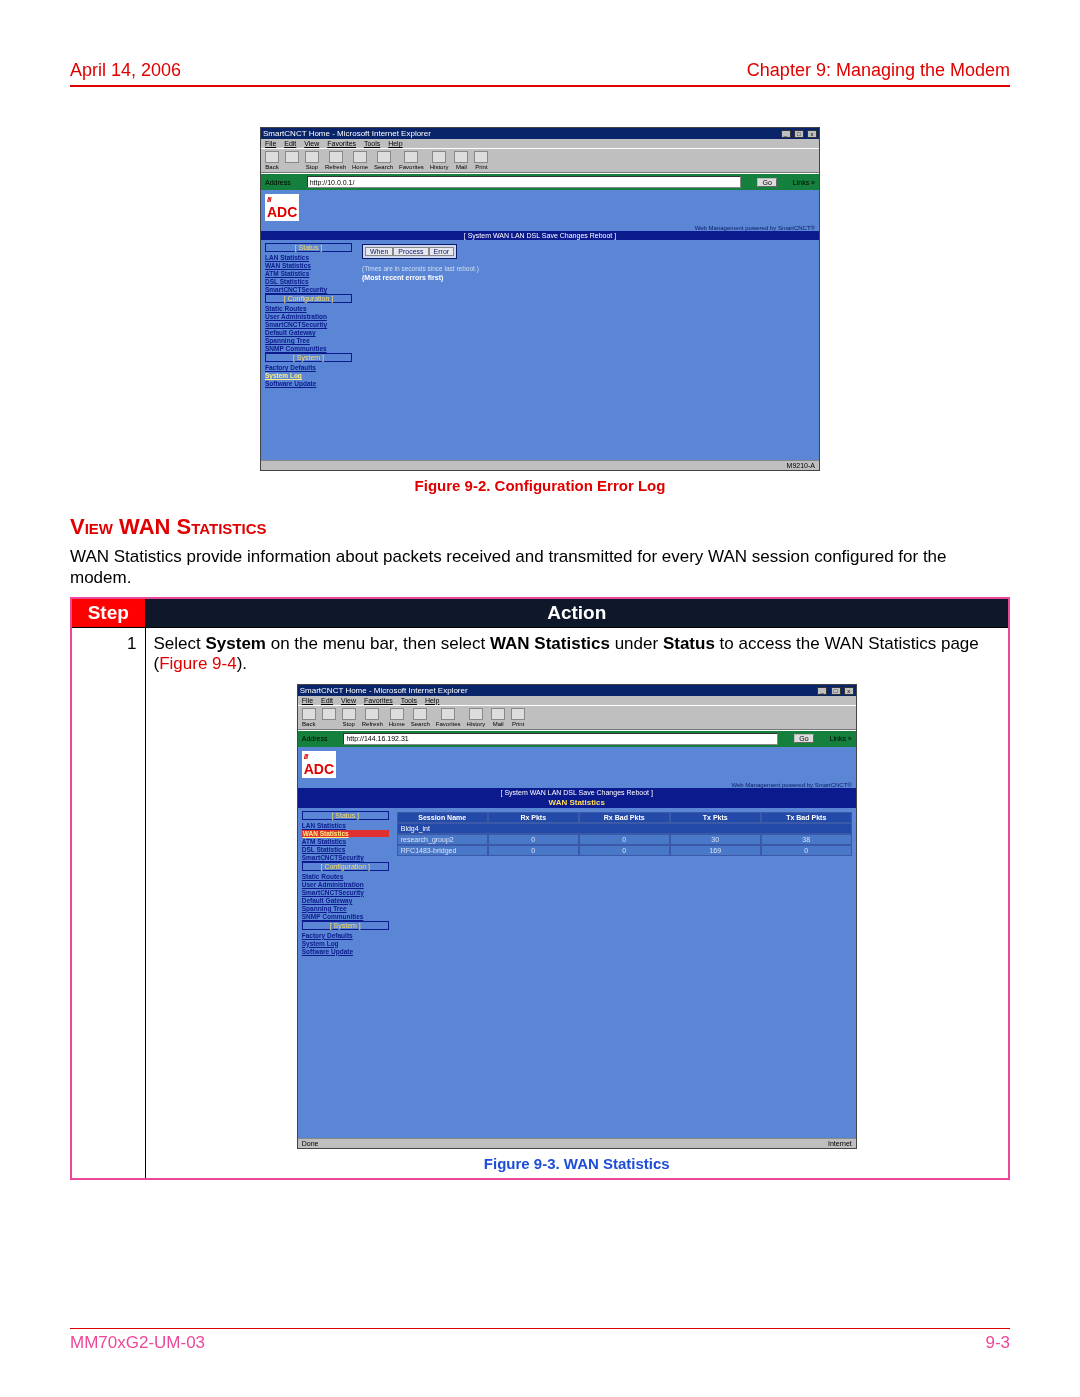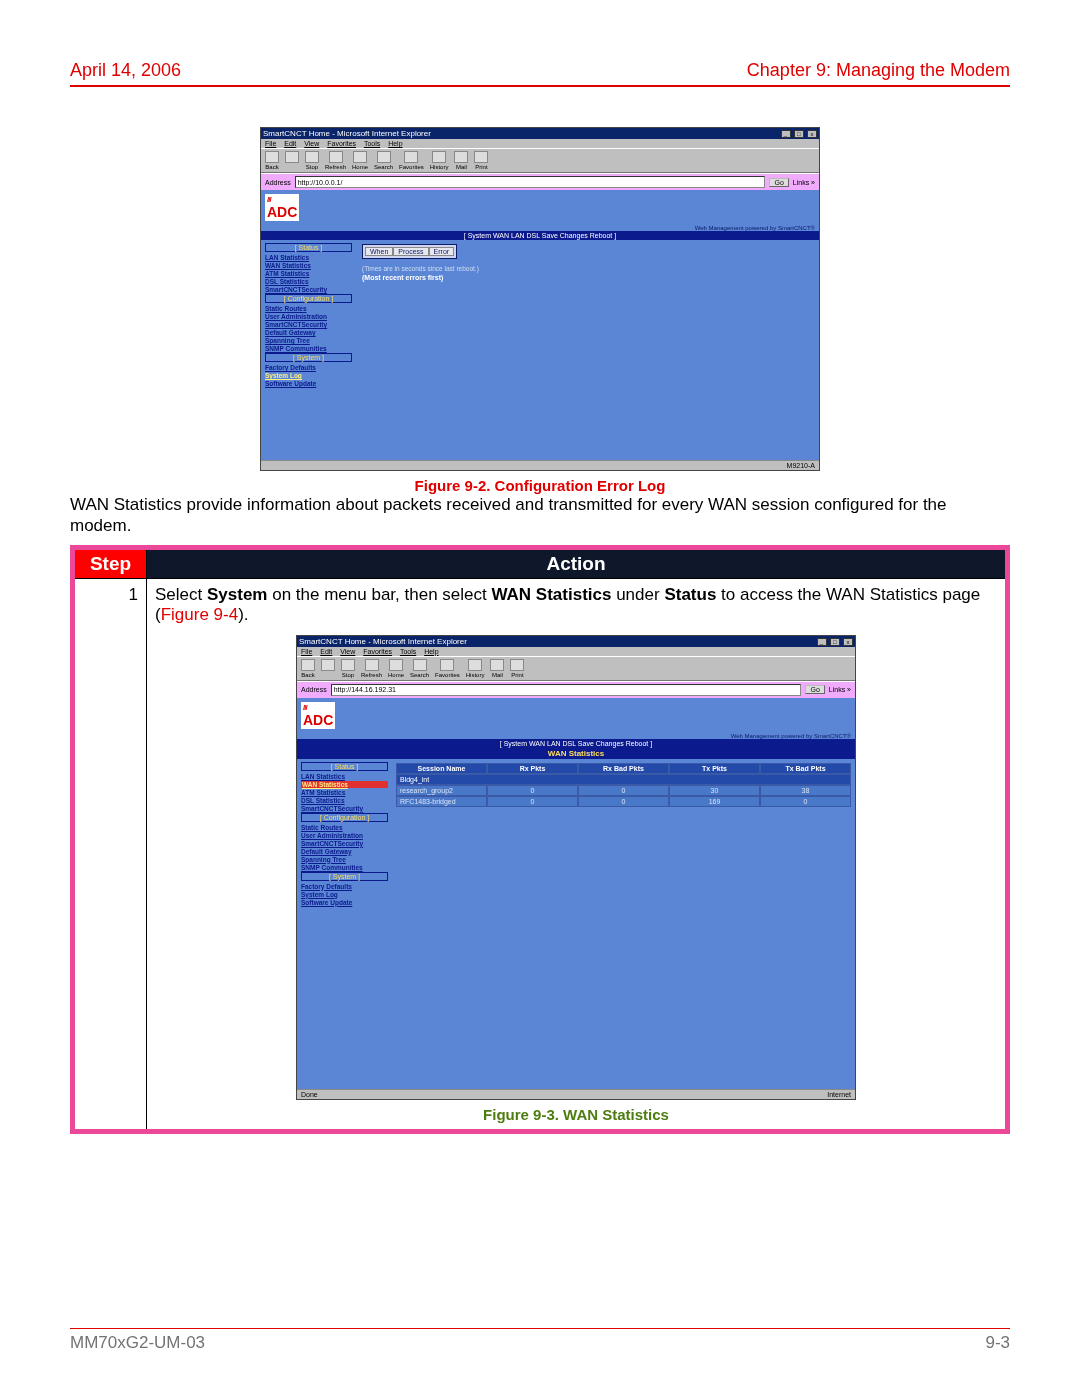--- a/index.html
+++ b/index.html
@@ -4,31 +4,31 @@
 <style>
   * { box-sizing: border-box; margin: 0; padding: 0; }
   body { background: #fff; font-family: Arial, Helvetica, sans-serif; color: #000; }
   .page { width: 1080px; height: 1397px; margin: 0 auto; position: relative; padding: 60px 70px 50px; }
   .hdr-row { display: flex; justify-content: space-between; font-size: 18px; margin-bottom: 4px; }
   .hdr-date { color: #e00000; font-family: Arial; }
   .hdr-chap { color: #e00000; font-family: Arial; }
   .rule-top { border-top: 2px solid #e00000; margin-bottom: 40px; }
   .fig-wrap { text-align: center; }
   .fig-cap { color: #e00000; font-weight: bold; font-size: 15px; margin-top: 6px; }
-  .fig-cap2 { color: #4d7c0f; font-weight: bold; font-size: 15px; margin-top: 6px; text-align: center; }
+  .fig-cap2 { color: #1d4ed8; font-weight: bold; font-size: 15px; margin-top: 6px; text-align: center; }
   
   .ie-window { width: 560px; margin: 0 auto; border: 1px solid #444; background: #bfbfbf; text-align: left; font-size: 6px; color: #000; }
   .ie-titlebar { background: #0a246a; color: #fff; display: flex; justify-content: space-between; align-items: center; padding: 1px 2px; font-size: 8px; }
   .ie-titlebar .win-btns span { display:inline-block; width:10px; height:8px; background:#bfbfbf; border:1px solid #333; margin-left:1px; font-size:6px; line-height:6px; text-align:center; color:#000;}
   .ie-menu { background: #bfbfbf; padding: 1px 4px; font-size: 7px; }
   .ie-menu span { margin-right: 6px; text-decoration: underline; }
   .ie-toolbar { background: #bfbfbf; border-top:1px solid #fff; border-bottom:1px solid #777; padding: 2px 4px; display:flex; gap:6px; font-size:6px; }
   .ie-toolbar .tbtn { text-align:center; }
   .ie-toolbar .tbtn .ico { width:14px; height:12px; background:#ddd; border:1px solid #888; margin:0 auto 1px; }
-  .ie-addr { background:#f0abfc; border-top:1px solid #fff; padding:2px 4px; display:flex; align-items:center; gap:4px; font-size:7px;}
+  .ie-addr { background:#15803d; border-top:1px solid #fff; padding:2px 4px; display:flex; align-items:center; gap:16px; font-size:7px;}
   .ie-addr input { font-size:7px; height:12px; flex:1; border:1px inset #888; padding:0 2px; background:#fff;}
   .ie-addr .go { border:1px outset #bbb; background:#ddd; padding:0 4px; font-size:7px;}
   .ie-status { background:#bfbfbf; border-top:1px solid #888; font-size:7px; padding:1px 4px; display:flex; justify-content:space-between;}
   .adc-body { background:#5b86d6; padding:0; }
   .adc-logo { background:#fff; display:inline-block; padding:1px 2px; margin:4px; }
   .adc-logo .bars { color:#e00000; font-weight:bold; font-size:8px; letter-spacing:-1px;}
   .adc-logo .txt { color:#e00000; font-weight:bold; font-size:14px; display:block;}
   .adc-sub { text-align:right; color:#0a1a66; font-size:6px; padding-right:4px;}
   .adc-topbar { background:#0b1a8c; color:#fff; font-size:7px; padding:1px 4px; text-align:center;}
   .adc-title { color:#ffde5a; background:#0b1a8c; font-size:8px; font-weight:bold; text-align:center; padding:1px 0; }
@@ -47,29 +47,29 @@
   .tall .adc-content { padding:4px 4px; }
   .wan-headrow, .wan-row { display:flex; }
   .wan-headrow div, .wan-row div { flex:1; border:1px solid #3a5aa8; padding:1px 3px; font-size:7px; }
   .wan-headrow div { background:#234aa8; color:#fff; font-weight:bold; text-align:center;}
   .wan-row div { background:#4a78c8; color:#d8e4f5; text-align:center;}
   .wan-row div:first-child { text-align:left; }
   .wan-subhead { background:#234aa8; color:#fff; font-size:7px; padding:1px 3px; border:1px solid #3a5aa8;}
   
   .sec-title { color: #e00000; font-variant: small-caps; font-weight: bold; font-size: 22px; margin-top: 20px; margin-bottom: 6px; }
   .para { font-size: 17px; line-height: 1.25; margin-bottom: 8px; }
-  .steptab { border: 5px solid #ec4899; border-collapse: collapse; width: 100%; }
+  .steptab { border: 2px solid #ec4899; border-collapse: collapse; width: 100%; }
   .steptab th { background: #0f172a; color:#fff; font-weight:bold; font-size:19px; padding:3px 6px; border:1px solid #000;}
   .steptab th.step { width:74px; background:#ff0000;}
   .steptab td { border:1px solid #000; padding:6px 8px; vertical-align:top; font-size:17px;}
   .steptab td.n { text-align:right; width:74px;}
   .link-red { color:#e00000; }
   .ftr { position:absolute; bottom:44px; left:70px; right:70px; }
   .ftr-rule { border-top:1px solid #e00000; margin-bottom:4px;}
-  .ftr-row { display:flex; justify-content:space-between; color:#737373; font-size:17px;}
+  .ftr-row { display:flex; justify-content:space-between; color:#ec4899; font-size:17px;}
 </style>
 </head>
 <body>
 
 <div class="page">
 
   <div class="hdr-row">
     <span class="hdr-date">April 14, 2006</span>
     <span class="hdr-chap">Chapter 9: Managing the Modem</span>
   </div>
@@ -145,20 +145,21 @@
         </div>
       </div>
       <div class="ie-status">
         <span></span>
         <span>M9210-A</span>
       </div>
     </div>
     <div class="fig-cap">Figure 9-2. Configuration Error Log</div>
   </div>
 
+  <h2 class="sec-title">View WAN Statistics</h2>
   <p class="para">WAN Statistics provide information about packets received and transmitted for every WAN session configured for the modem.</p>
 
   <table class="steptab">
     <tbody>
         <tr>
       <th class="step">Step</th>
       <th>Action</th>
     </tr>
     <tr>
       <td class="n">1</td>

